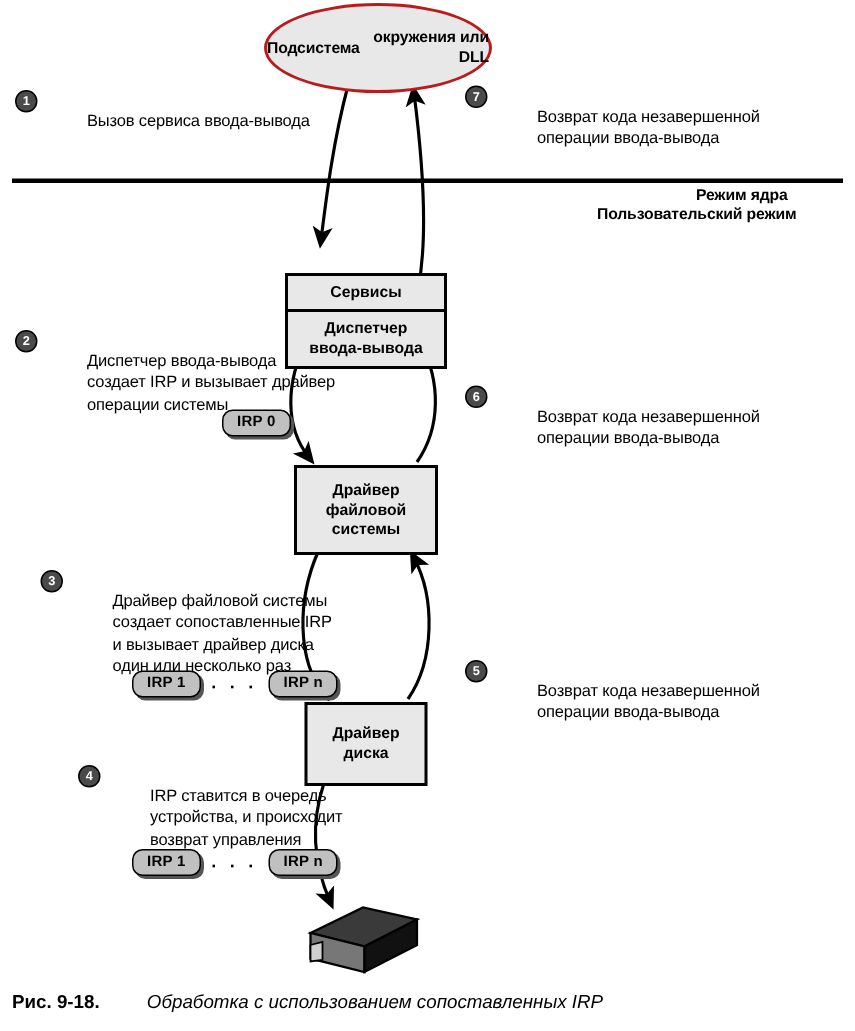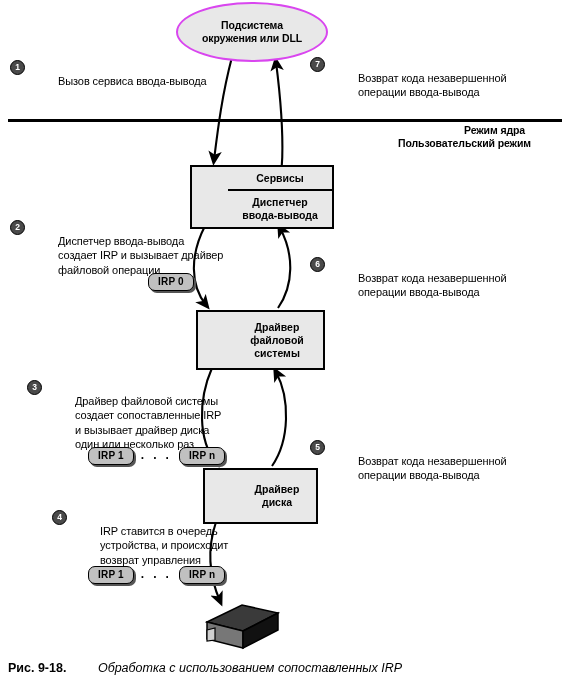--- a/index.html
+++ b/index.html
@@ -27,52 +27,49 @@
     width: 570px;
     height: 687px;
     pointer-events: none;
   }
   .abs { position: absolute; }
 
   
   .ellipse-node {
     left: 176px; top: 2px;
     width: 148px; height: 56px;
-    border: 2px solid #d946ef;
+    border: 2px solid #b91c1c;
     border-radius: 50%;
     background: #e8e8e8;
     display: flex;
-    flex-direction: column;
     align-items: center;
     justify-content: center;
-    text-align: left;
+    text-align: right;
     font-weight: bold;
     font-size: 10.5px;
     line-height: 13px;
     letter-spacing: -0.1px;
   }
   .box-node {
     border: 2px solid #000;
     background: #e8e8e8;
     display: flex;
     flex-direction: column;
     align-items: center;
     justify-content: center;
     text-align: left;
     font-weight: bold;
     font-size: 10.5px;
     line-height: 13px;
-    padding-left: 33px;
   }
   .services-stack {
-    left: 190px; top: 165px;
+    left: 190px; top: 182px;
     width: 104px;
     border: 2px solid #000;
     background: #e8e8e8;
-    padding-left: 36px;
   }
   .services-stack .seg {
     display: flex;
     flex-direction: column;
     align-items: center;
     justify-content: center;
     text-align: center;
     font-weight: bold;
     font-size: 10.5px;
     line-height: 13px;
@@ -219,21 +216,21 @@
     <span class="note-body">
       <span class="ntext">Вызов сервиса ввода-вывода</span>
     </span>
   </div>
 
   <div class="abs note" style="left:10px; top:219px;">
     <span class="badge-num">2</span>
     <span class="note-body">
       <span class="ntext">Диспетчер ввода-вывода</span>
       <span class="ntext">создает IRP и вызывает драйвер</span>
-      <span class="ntext">файловой операции</span>
+      <span class="ntext">операции системы</span>
     </span>
   </div>
 
   <div class="abs note" style="left:27px; top:379px;">
     <span class="badge-num">3</span>
     <span class="note-body">
       <span class="ntext">Драйвер файловой системы</span>
       <span class="ntext">создает сопоставленные IRP</span>
       <span class="ntext">и вызывает драйвер диска</span>
       <span class="ntext">один или несколько раз</span>

